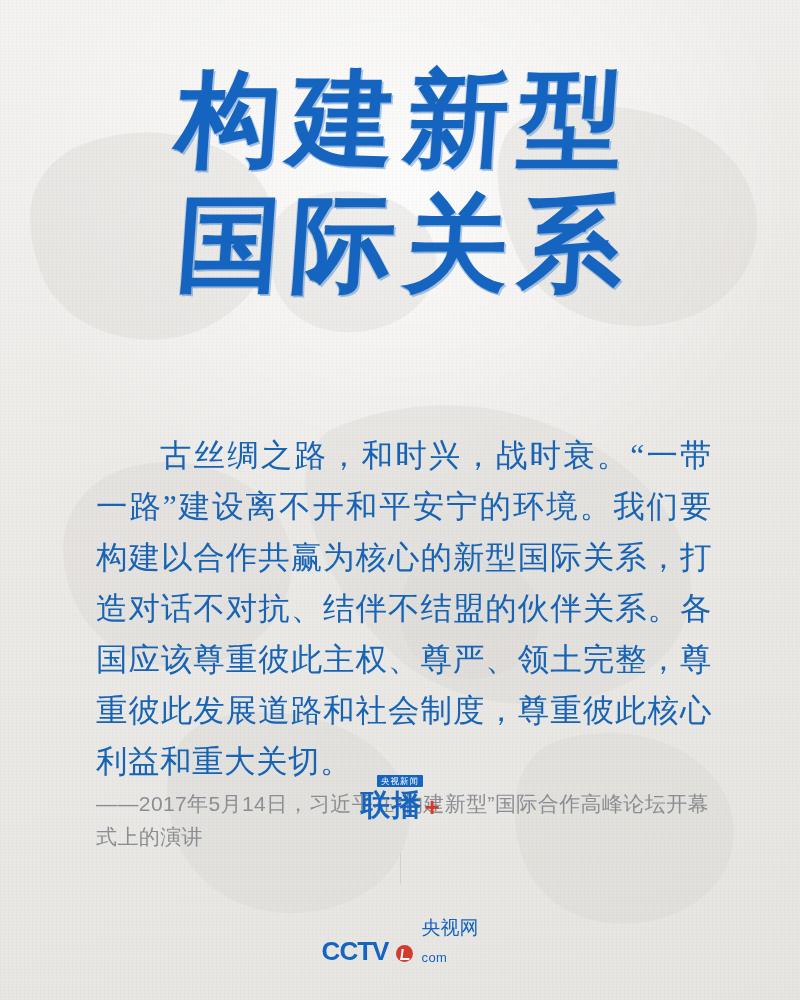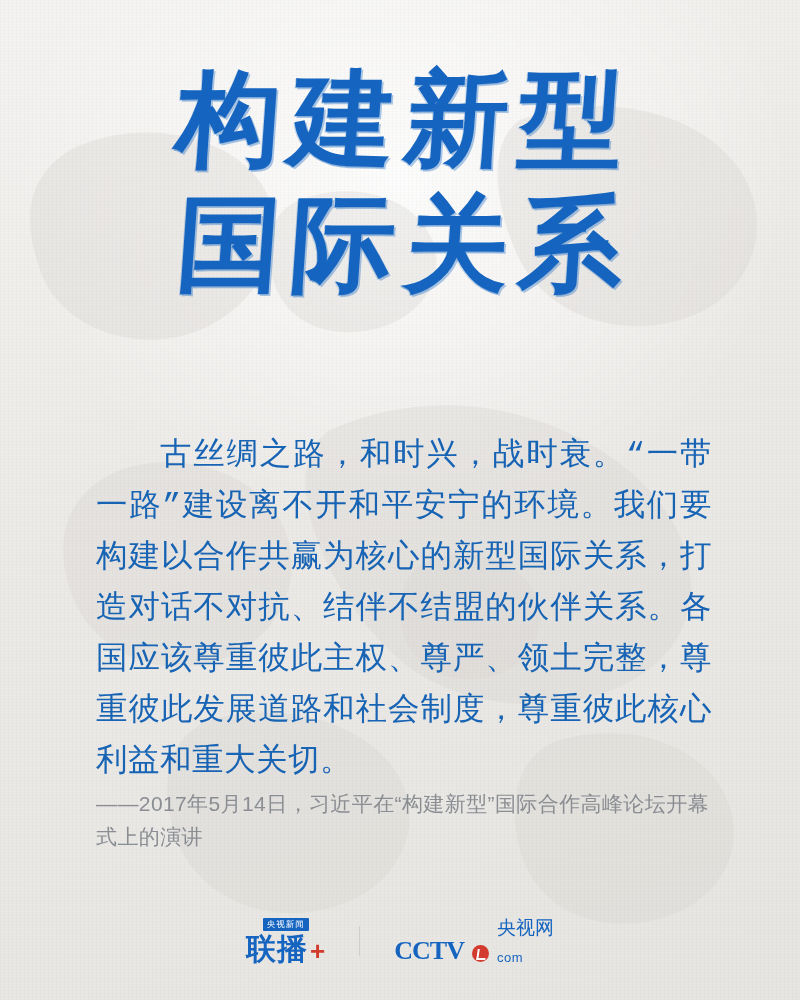--- a/index.html
+++ b/index.html
@@ -74,21 +74,21 @@
   .headline-line.l1 { font-size: 104px; }
   .headline-line.l2 { font-size: 104px; margin-top: 2px; }
 
   
   .quote {
     position: absolute;
     top: 430px;
     left: 96px;
     width: 616px;
     color: #1763b4;
-    font-family: Liberation Mono, monospace;
+    font-family: Liberation Serif, serif;
     font-size: 31.5px;
     line-height: 1.62;
     letter-spacing: 0.5px;
     text-align: justify;
     text-indent: 64px;
     font-weight: 500;
   }
 
   
   .attribution {
@@ -106,20 +106,21 @@
   
   .footer {
     position: absolute;
     left: 0;
     right: 0;
     bottom: 36px;
     display: flex;
     align-items: center;
     justify-content: center;
     gap: 34px;
+    flex-direction: column;
   }
 
   .logo-lianbo {
     display: flex;
     flex-direction: column;
     align-items: center;
     line-height: 1;
   }
   .logo-lianbo .tagline {
     font-size: 8.5px;
@@ -158,21 +159,21 @@
   .logo-cctv {
     display: flex;
     align-items: flex-end;
     gap: 6px;
   }
   .logo-cctv .cctv-mark {
     display: flex;
     align-items: center;
   }
   .logo-cctv .cctv-text {
-    font-family: Liberation Serif, serif;
+    font-family: Liberation Sans, sans-serif;
     font-weight: 700;
     font-size: 26px;
     color: #1565c0;
     letter-spacing: -1px;
     line-height: 1;
   }
   .logo-cctv .yangshi {
     display: flex;
     flex-direction: column;
     line-height: 1;

